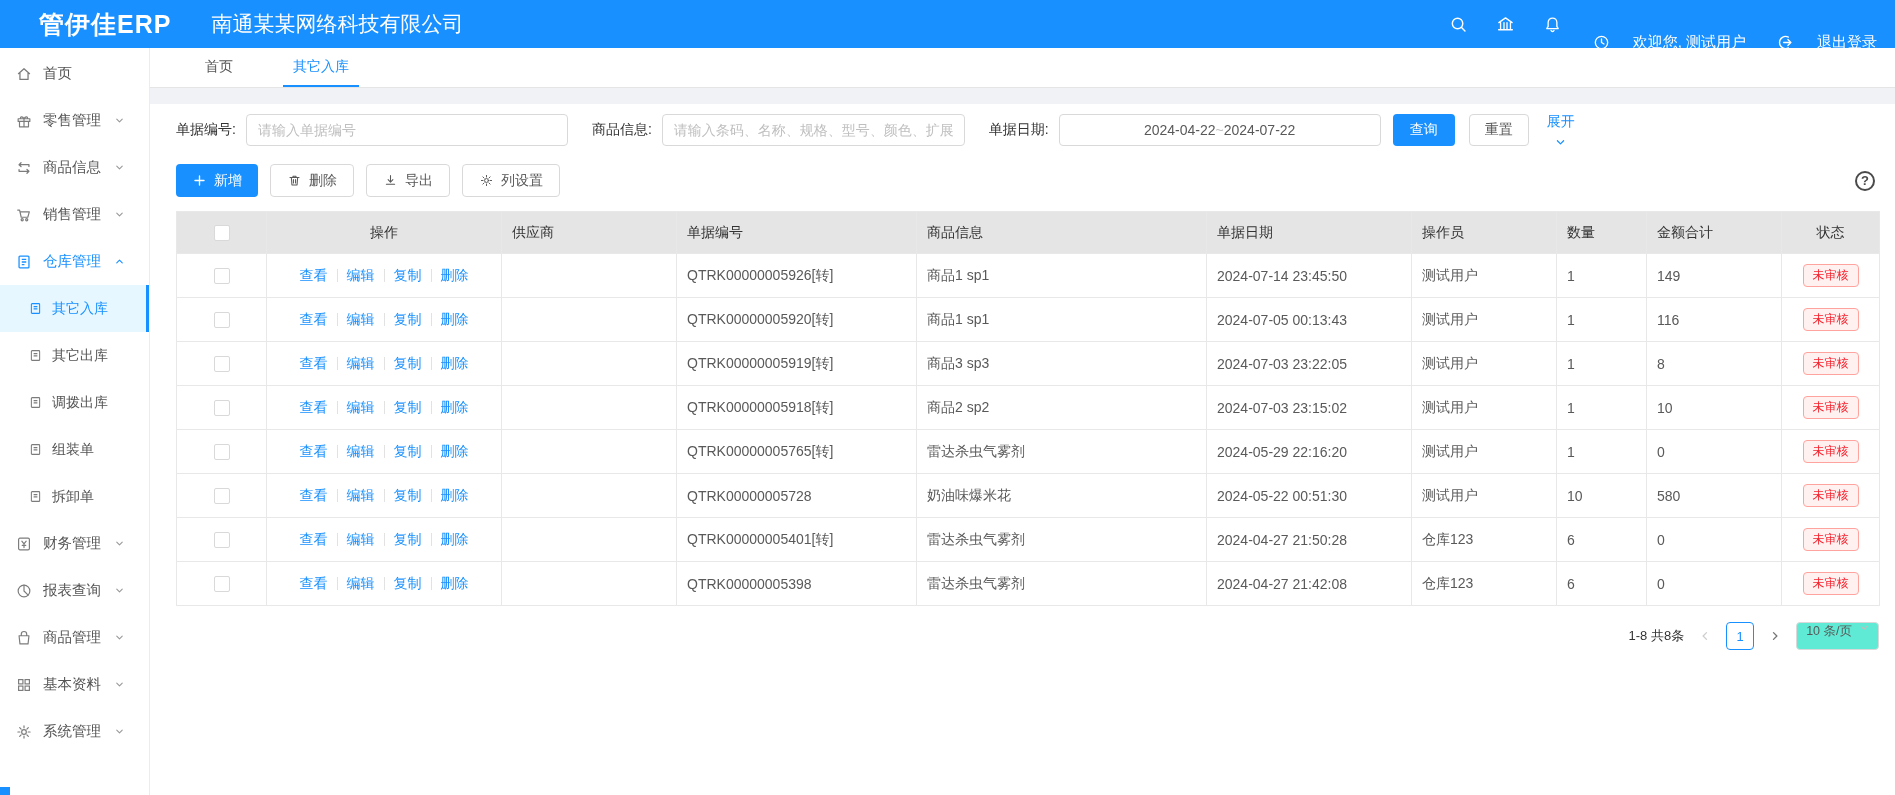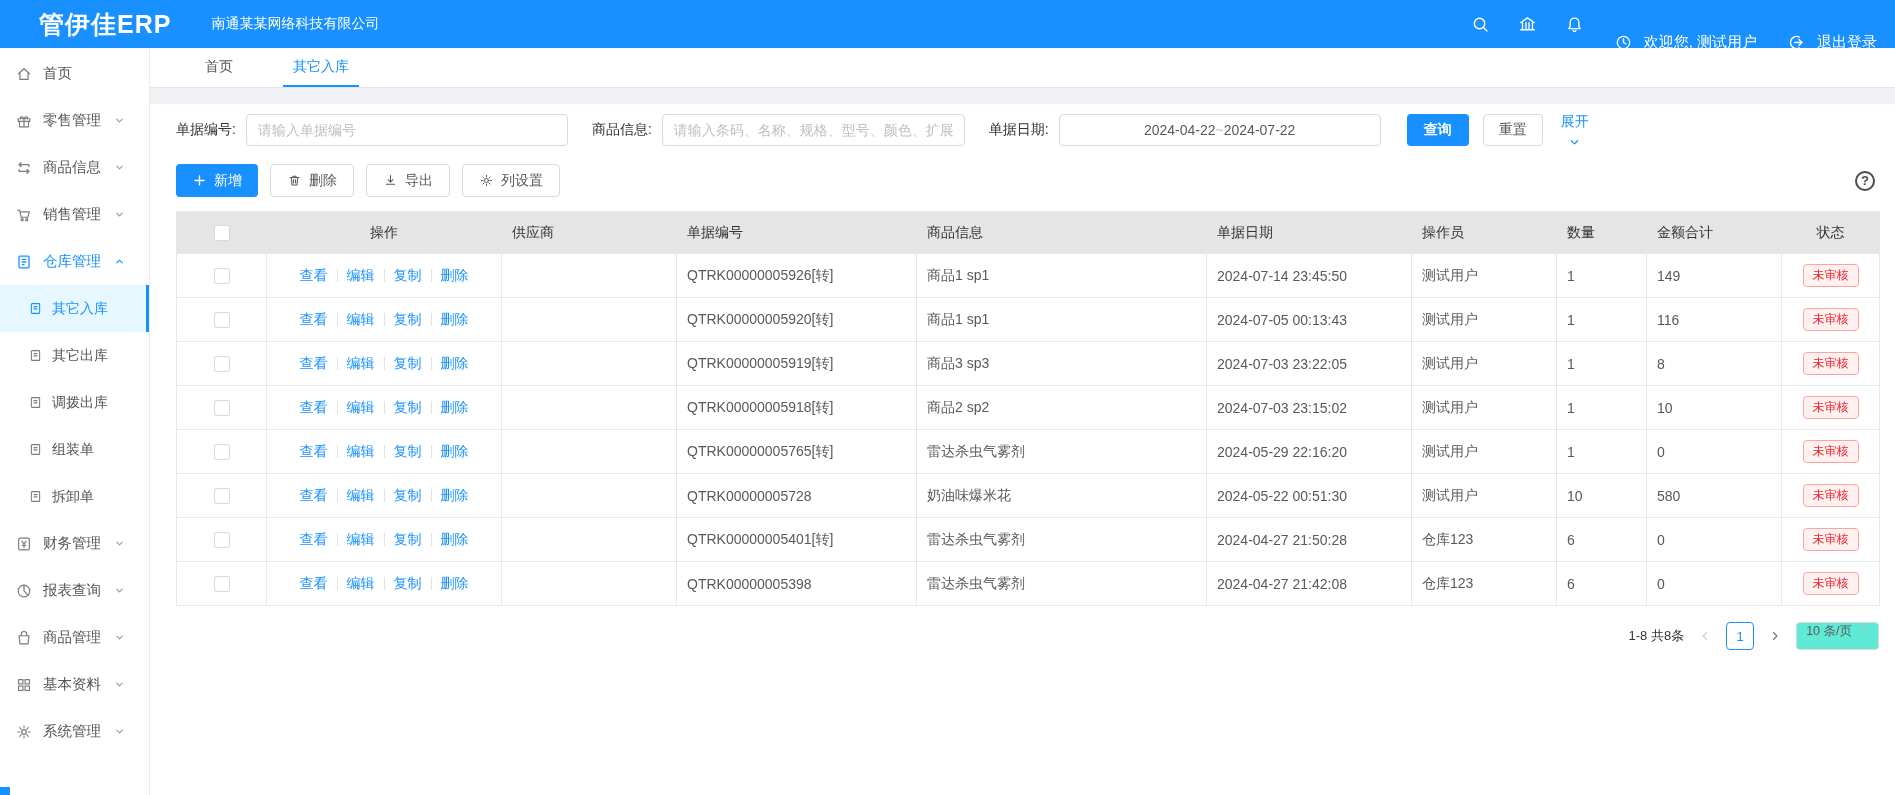--- a/index.html
+++ b/index.html
@@ -7,24 +7,24 @@
   body {
     width:1895px; height:795px; overflow:hidden; background:#fff;
     font-family:"Liberation Sans","DejaVu Sans",sans-serif;
     -webkit-font-smoothing:antialiased;
   }
   .app { width:100%; height:100%; display:flex; flex-direction:column; }
 
   
   .hdr { height:48px; flex:0 0 48px; background:#1890ff; display:flex; align-items:center; color:#fff;padding-left:15px; }
   .logo { margin-left:24px; font-size:25px; font-weight:700; letter-spacing:1px; white-space:nowrap; }
-  .company { margin-left:40px; font-size:14px; white-space:nowrap; }
+  .company { margin-left:40px; font-size:21px; white-space:nowrap; }
   .hdr-right { margin-left:auto; display:flex; align-items:center; padding-right:18px; }
   .hicon { width:19px; height:19px; margin-left:28px; cursor:pointer; color:#fff; display:block; }
-  .hgroup { margin-left:30px; font-size:15px; display:flex; align-items:center; gap:11px; cursor:pointer; white-space:nowrap;margin-top:37px; }
+  .hgroup { margin-left:30px; font-size:15px; display:flex; align-items:center; gap:22px; cursor:pointer; white-space:nowrap;margin-top:37px; }
   .hgroup .hicon { margin-left:0; }
 
   
   .appbody { flex:1; display:flex; min-height:0; }
 
   
   .sidebar { width:150px; flex:0 0 150px; background:#fff; border-right:1px solid #ececec; position:relative; padding-top:2px; }
   .snav { height:47px; display:flex; align-items:center; padding-left:15px; color:#545454; font-size:14.5px; cursor:pointer; position:relative; white-space:nowrap; }
   .snav .sico { width:18px; height:18px; flex:0 0 18px; margin-right:10px; color:#7c7c7c; }
   .snav .chev { position:absolute; right:24px; width:11px; height:11px; color:#999; }
@@ -46,21 +46,21 @@
 
   
   .filters { display:flex; align-items:center; height:32px; }
   .flabel { font-size:14px; color:#333; margin-right:10px; white-space:nowrap; }
   .finput { height:32px; border:1px solid #d9d9d9; border-radius:4px; padding:0 11px; font-size:14px; color:#595959; outline:none; font-family:inherit; background:#fff; }
   .finput::placeholder { color:#bfbfbf; }
   .w1 { width:322px; } .w2 { width:303px; }
   .ml24 { margin-left:24px; }
   .daterange { width:322px; height:32px; border:1px solid #d9d9d9; border-radius:4px; display:flex; align-items:center; justify-content:center; gap:0; font-size:14px; color:#595959; cursor:pointer; }
   .daterange .dsep { color:#bfbfbf; }
-  .btn-primary { height:32px; padding:0 17px; background:#1890ff; color:#fff; border:none; border-radius:4px; font-size:14px; margin-left:26px; cursor:pointer; font-family:inherit;font-weight:bold; }
+  .btn-primary { height:32px; padding:0 17px; background:#1890ff; color:#fff; border:none; border-radius:4px; font-size:14px; margin-left:12px; cursor:pointer; font-family:inherit; }
   .btn-plain { height:32px; padding:0 15px; background:#fff; color:#595959; border:1px solid #d9d9d9; border-radius:4px; font-size:14px; margin-left:14px; cursor:pointer; font-family:inherit; }
   .expand { margin-left:18px; color:#1890ff; font-size:14px; display:flex; align-items:center; gap:4px; cursor:pointer; white-space:nowrap;flex-direction:column; }
   .expand svg { width:11px; height:11px; margin-top:2px; }
 
   
   .toolbar { margin-top:18px; display:flex; align-items:center; }
   .tbtn { height:33px; display:inline-flex; align-items:center; gap:7px; padding:0 16px; border-radius:4px; font-size:14px; cursor:pointer; font-family:inherit; }
   .tbtn.add { background:#1890ff; color:#fff; border:none; }
   .tbtn.plain { background:#fff; border:1px solid #d9d9d9; color:#595959; margin-left:12px; }
   .ticon { width:15px; height:15px; display:block; }

